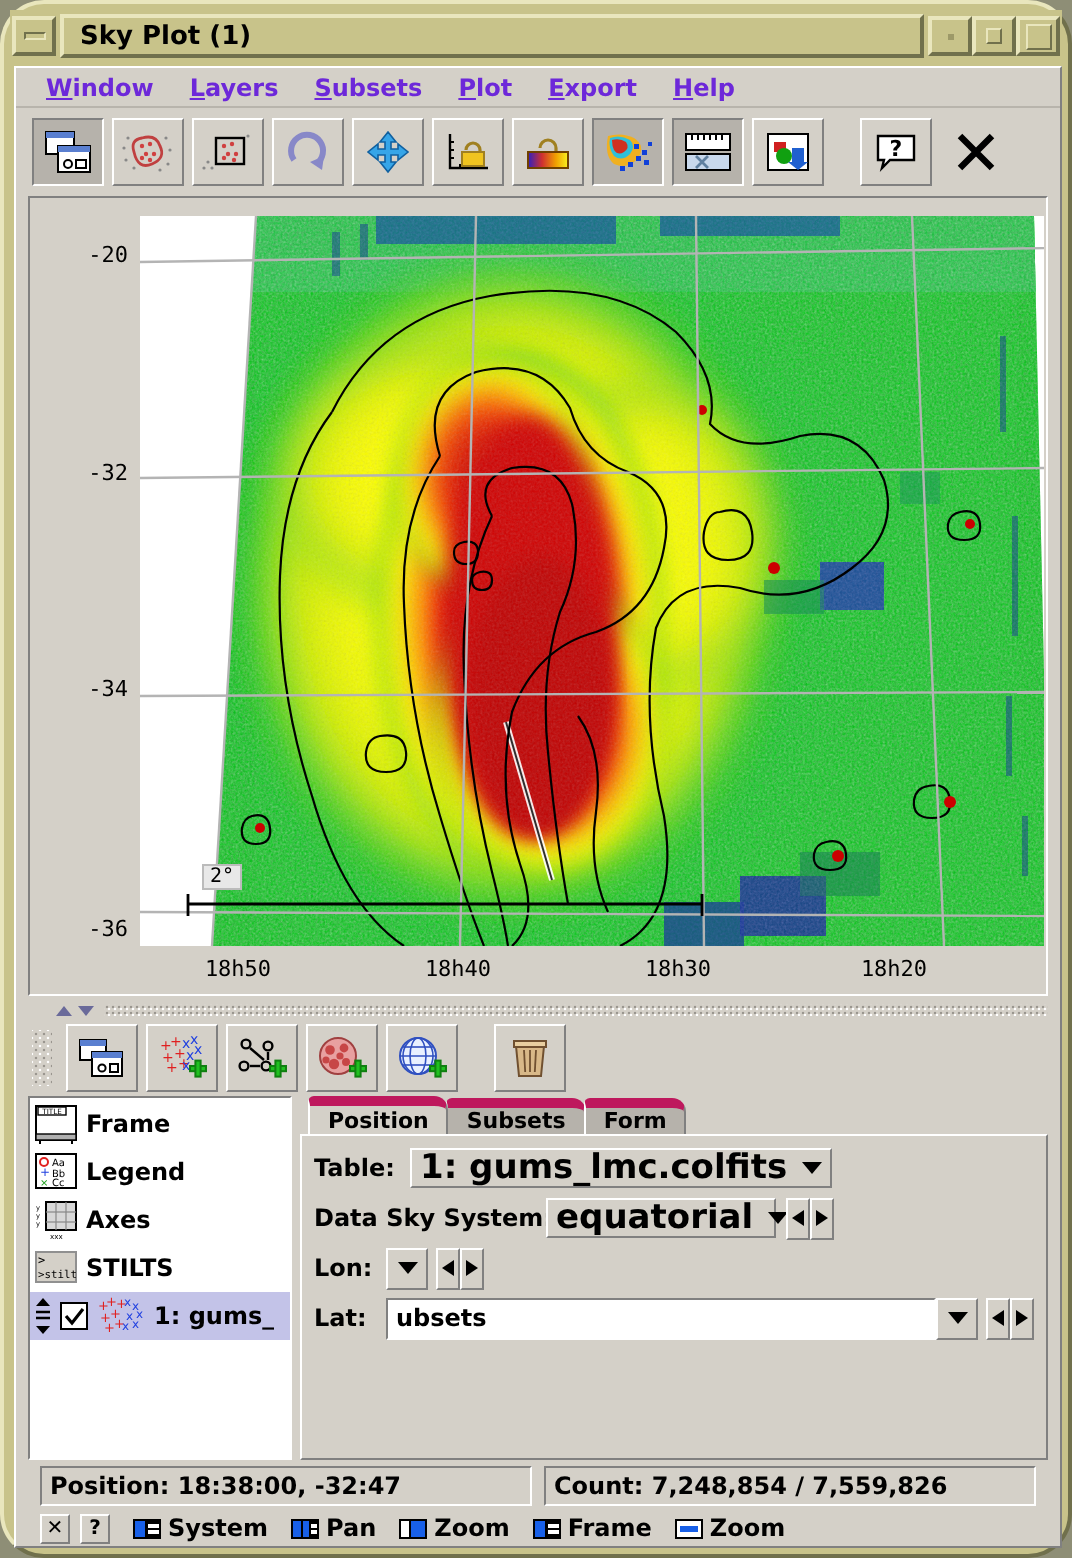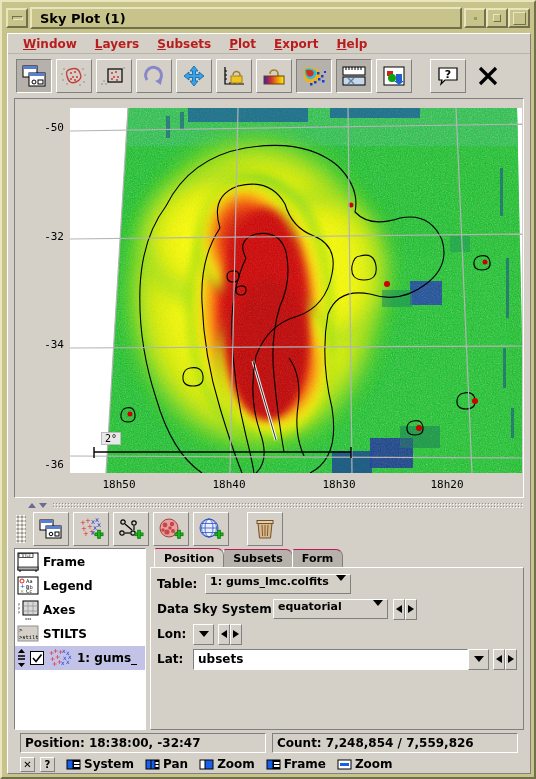--- a/index.html
+++ b/index.html
@@ -14,20 +14,21 @@
 
   
   #window {
     position:absolute; left:0; top:0; width:536px; height:779px;
     background:#c8c38a;
     border-top:2px solid #e9e6bd;
     border-left:2px solid #e9e6bd;
     border-right:2px solid #70704c;
     border-bottom:2px solid #70704c;
     padding:3px;
+    border-radius:22px;
   }
   #titlebar {
     height:26px; display:flex; align-items:center;
     background:#c8c38a;
     padding:0 1px;
   }
   .tb-btn {
     width:22px; height:20px;
     background:#c8c38a;
     border-top:2px solid #e9e6bd; border-left:2px solid #e9e6bd;
@@ -64,21 +65,21 @@
   }
 
   
   #menubar {
     height:20px; display:flex; align-items:center;
     background:#d4d0c8; padding-left:6px;
     border-bottom:1px solid #b8b4ac;
     flex:none;
   }
   .menu-item {
-    font-size:12px; font-weight:bold; color:#b91c1c;
+    font-size:12px; font-weight:bold; color:#6d28d9;
     padding:2px 9px; cursor:default; white-space:nowrap;
   }
   .menu-item u { text-decoration:underline; }
 
   
   #toolbar {
     height:44px; display:flex; align-items:center;
     background:#d4d0c8; padding-left:8px; gap:4px;
     flex:none;
   }
@@ -163,38 +164,38 @@
   .tree-row { height:24px; display:flex; align-items:center; padding-left:2px; gap:4px; }
   .tree-row.selected { background:#c3c3e8; }
   .tree-label { font-size:12px; font-weight:bold; color:#000; white-space:nowrap; overflow:hidden; }
 
   
   #rightpane { flex:1; display:flex; flex-direction:column; min-width:0; }
   #tabs { height:19px; display:flex; align-items:flex-end; flex:none; padding-left:4px; }
   .tab {
     height:18px; padding:0 9px; font-size:11px; font-weight:bold; color:#000;
     background:#b6b2ab; display:flex; align-items:center;
-    border-top:1px solid #be185d; border-left:1px solid #ffffff;
+    border-top:5px solid #be185d; border-left:1px solid #ffffff;
     border-right:1px solid #808080;
     border-radius:3px 7px 0 0; margin-right:-1px; position:relative;
   }
   .tab.active { background:#d4d0c8; height:19px; z-index:3; }
   #tabbody {
     flex:1; background:#d4d0c8; min-height:0;
     border-top:1px solid #ffffff; border-left:1px solid #ffffff;
     border-right:1px solid #808080; border-bottom:1px solid #808080;
     padding:5px 6px;
   }
   .frow { display:flex; align-items:center; height:22px; margin-bottom:3px; }
   .flabel { font-size:12px; font-weight:bold; color:#000; white-space:nowrap; }
   .combo {
-    height:20px; background:#d4d0c8; display:flex; 
+    height:20px; background:#d4d0c8; display:flex; align-items:center;
     border-top:1px solid #ffffff; border-left:1px solid #ffffff;
     border-right:1px solid #808080; border-bottom:1px solid #808080;
-    padding:0 4px; font-size:11px; font-weight:bold; color:#000;
+    padding:0 4px; font-size:17px; font-weight:bold; color:#000;
   }
   .combo .caret { margin-left:7px; }
   .caret {
     width:0;height:0;border-left:5px solid transparent;border-right:5px solid transparent;
     border-top:6px solid #000;
   }
   .textfield {
     height:21px; background:#ffffff; flex:1; display:flex; align-items:center;
     border-top:1px solid #808080; border-left:1px solid #808080;
     border-right:1px solid #ffffff; border-bottom:1px solid #ffffff;
@@ -425,21 +426,21 @@
       <div class="tbar-btn flat">
         <svg width="24" height="22" viewBox="0 0 24 22">
           <path d="M4 3 L20 19 M20 3 L4 19" stroke="#000" stroke-width="3.2" stroke-linecap="butt"></path>
         </svg>
       </div>
     </div>
 
     <div id="plotpanel">
       <div id="plotinner">
 
-        <div class="ytick" style="left:6px;  top:21px;  width:42px;">-50</div>
+        <div class="ytick" style="left:6px;  top:21px;  width:42px;">-20</div>
         <div class="ytick" style="left:6px;  top:130px; width:42px;">-32</div>
         <div class="ytick" style="left:6px;  top:238px; width:42px;">-34</div>
         <div class="ytick" style="left:6px;  top:358px; width:42px;">-36</div>
 
         <div class="xtick" style="left:68px;  top:378px; width:70px;">18h50</div>
         <div class="xtick" style="left:178px; top:378px; width:70px;">18h40</div>
         <div class="xtick" style="left:288px; top:378px; width:70px;">18h30</div>
         <div class="xtick" style="left:396px; top:378px; width:70px;">18h20</div>
 
         <div id="plotcanvas" style="left:54px; top:8px; width:455px; height:365px;">

